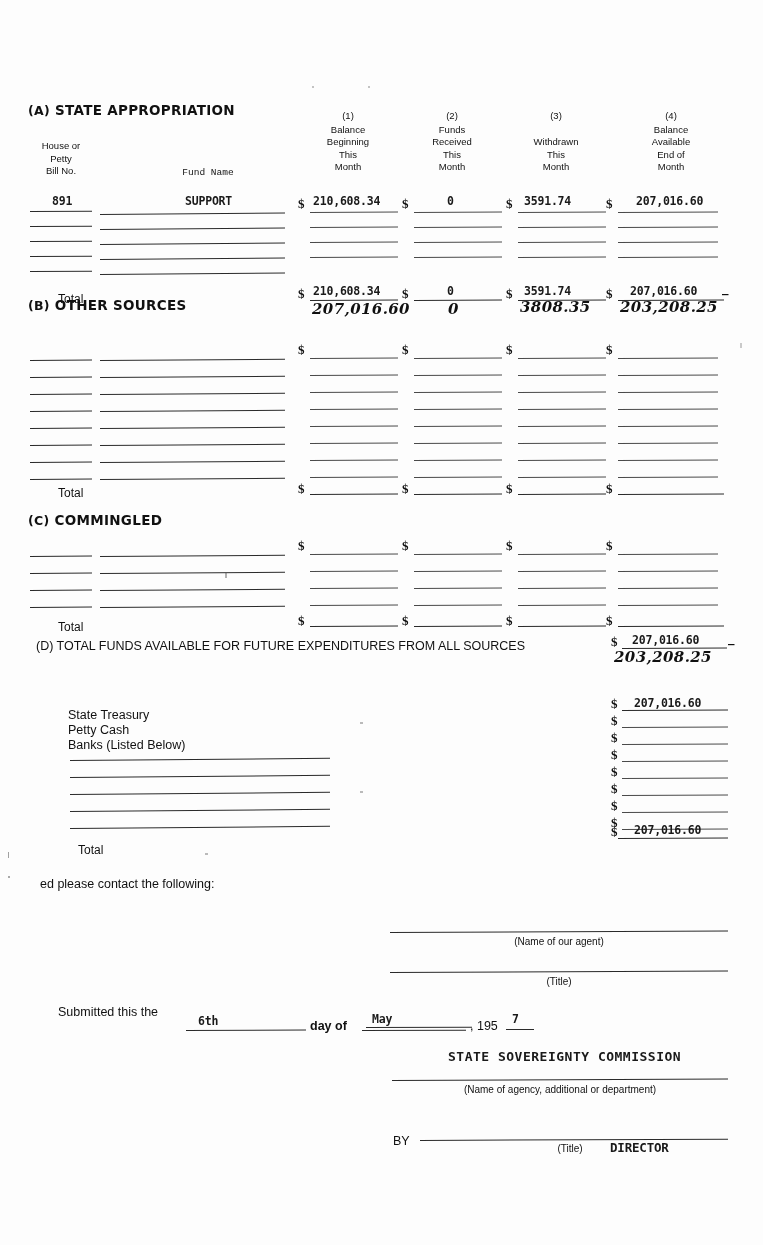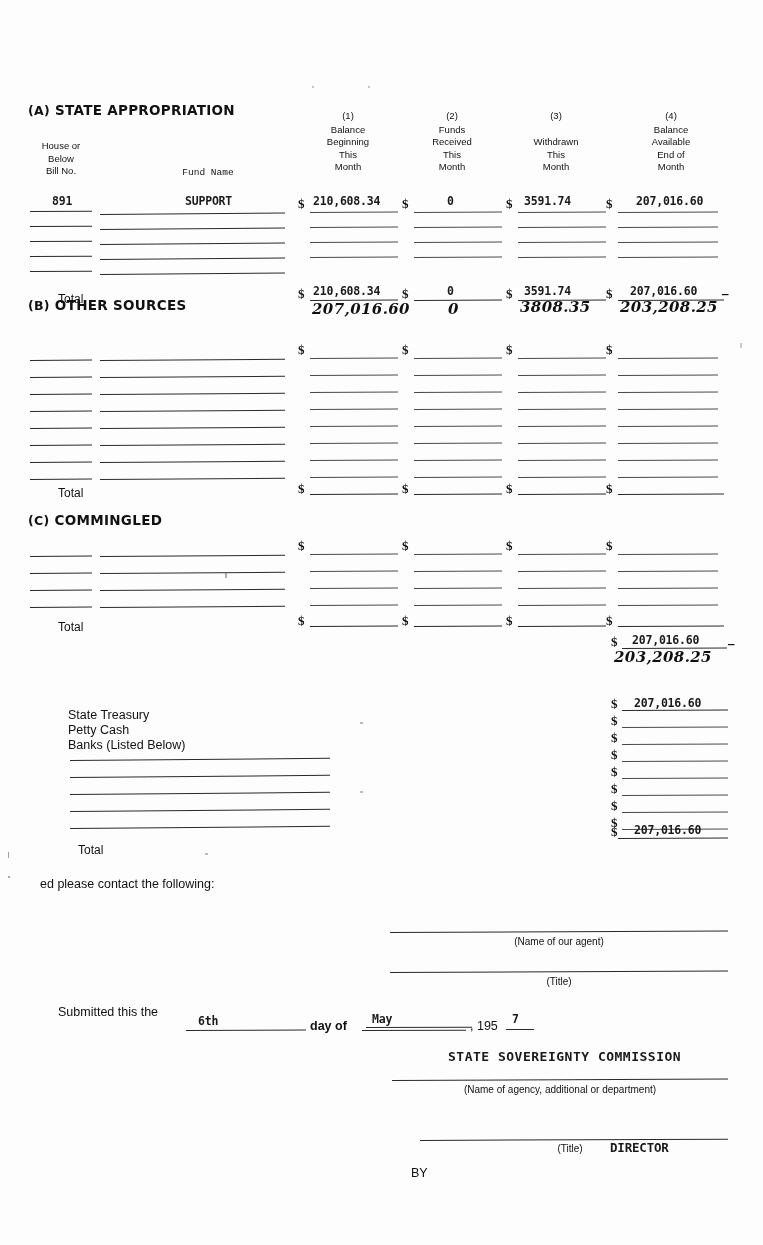--- a/index.html
+++ b/index.html
@@ -83,21 +83,21 @@
 <div class="page">
 
 
   <div class="abs sec-head" style="top:102px;left:28px;">
     <span class="tag">(A)</span>
     <span>STATE APPROPRIATION</span>
   </div>
 
   <div class="abs lefthead" style="top:140px;left:30px;width:62px;">
     <div>House or</div>
-    <div>Below</div>
+    <div>Petty</div>
     <div>Bill No.</div>
   </div>
   <div class="abs lefthead" style="top:167px;left:143px;width:130px;font-family:Liberation Mono, monospace;">Fund   Name</div>
 
   <div class="abs colhead" style="top:110px;left:302px;width:92px;">
     <span class="num">(1)</span>
     <div>Balance</div>
     <div>Beginning</div>
     <div>This</div>
     <div>Month</div>
@@ -300,20 +300,24 @@
   <div class="total-lbl" style="top:620px;left:58px;">Total</div>
   <div class="dollar" style="top:613px;left:298px;">$</div>
   <div class="dollar" style="top:613px;left:402px;">$</div>
   <div class="dollar" style="top:613px;left:506px;">$</div>
   <div class="dollar" style="top:613px;left:606px;">$</div>
   <div class="rule" style="top:626px;left:310px;width:88px;transform:rotate(-0.3deg);"></div>
   <div class="rule" style="top:626px;left:414px;width:88px;transform:rotate(-0.3deg);"></div>
   <div class="rule" style="top:626px;left:518px;width:88px;transform:rotate(-0.3deg);"></div>
   <div class="rule" style="top:626px;left:618px;width:106px;transform:rotate(-0.3deg);"></div>
 
+  <div class="btext nowrap" style="top:638px;left:36px;">
+    <span>(D)</span>
+    <span>TOTAL FUNDS AVAILABLE FOR FUTURE EXPENDITURES FROM ALL SOURCES</span>
+  </div>
   <div class="dollar" style="top:634px;left:611px;">$</div>
   <div class="typed" style="top:633px;left:632px;">207,016.60</div>
   <div class="rule" style="top:648px;left:622px;width:105px;transform:rotate(-0.3deg);"></div>
   <div class="hand" style="top:648px;left:614px;">203,208.25</div>
   <div class="hand" style="top:642px;left:728px;font-size:13px;">‾</div>
 
 
   <div class="btext" style="top:707px;left:68px;">State  Treasury</div>
   <div class="btext" style="top:722px;left:68px;">Petty  Cash</div>
   <div class="btext" style="top:737px;left:68px;">Banks  (Listed Below)</div>
@@ -367,21 +371,21 @@
   <div class="rule" style="top:1027px;left:366px;width:106px;transform:rotate(-0.2deg);"></div>
   <div class="typed" style="top:1012px;left:372px;">May</div>
   <div class="btext" style="top:1018px;left:470px;">, 195</div>
   <div class="typed" style="top:1012px;left:512px;">7</div>
   <div class="rule" style="top:1029px;left:506px;width:28px;transform:rotate(-0.2deg);"></div>
 
   <div class="typed" style="top:1049px;left:448px;font-size:13px;letter-spacing:0.5px;">STATE SOVEREIGNTY  COMMISSION</div>
   <div class="rule" style="top:1080px;left:392px;width:336px;transform:rotate(-0.25deg);"></div>
   <div class="caption" style="top:1084px;left:392px;width:336px;">(Name of agency, additional or department)</div>
 
-  <div class="btext" style="top:1133px;left:411px;margin-top:32px;">BY</div>
+  <div class="btext" style="top:1133px;left:393px;">BY</div>
   <div class="rule" style="top:1140px;left:420px;width:308px;transform:rotate(-0.25deg);"></div>
   <div class="caption" style="top:1143px;left:540px;width:60px;">(Title)</div>
   <div class="typed" style="top:1140px;left:610px;font-size:12.5px;">DIRECTOR</div>
 
   <div class="speck" style="top:852px;left:8px;width:1px;height:6px;opacity:.55;"></div>
   <div class="speck" style="top:876px;left:8px;width:2px;height:2px;opacity:.5;"></div>
   <div class="speck" style="top:86px;left:312px;width:2px;height:2px;opacity:.35;"></div>
   <div class="speck" style="top:86px;left:368px;width:2px;height:2px;opacity:.35;"></div>
   <div class="speck" style="top:343px;left:740px;width:2px;height:5px;opacity:.3;"></div>
   <div class="speck" style="top:573px;left:225px;width:2px;height:5px;opacity:.45;"></div>

